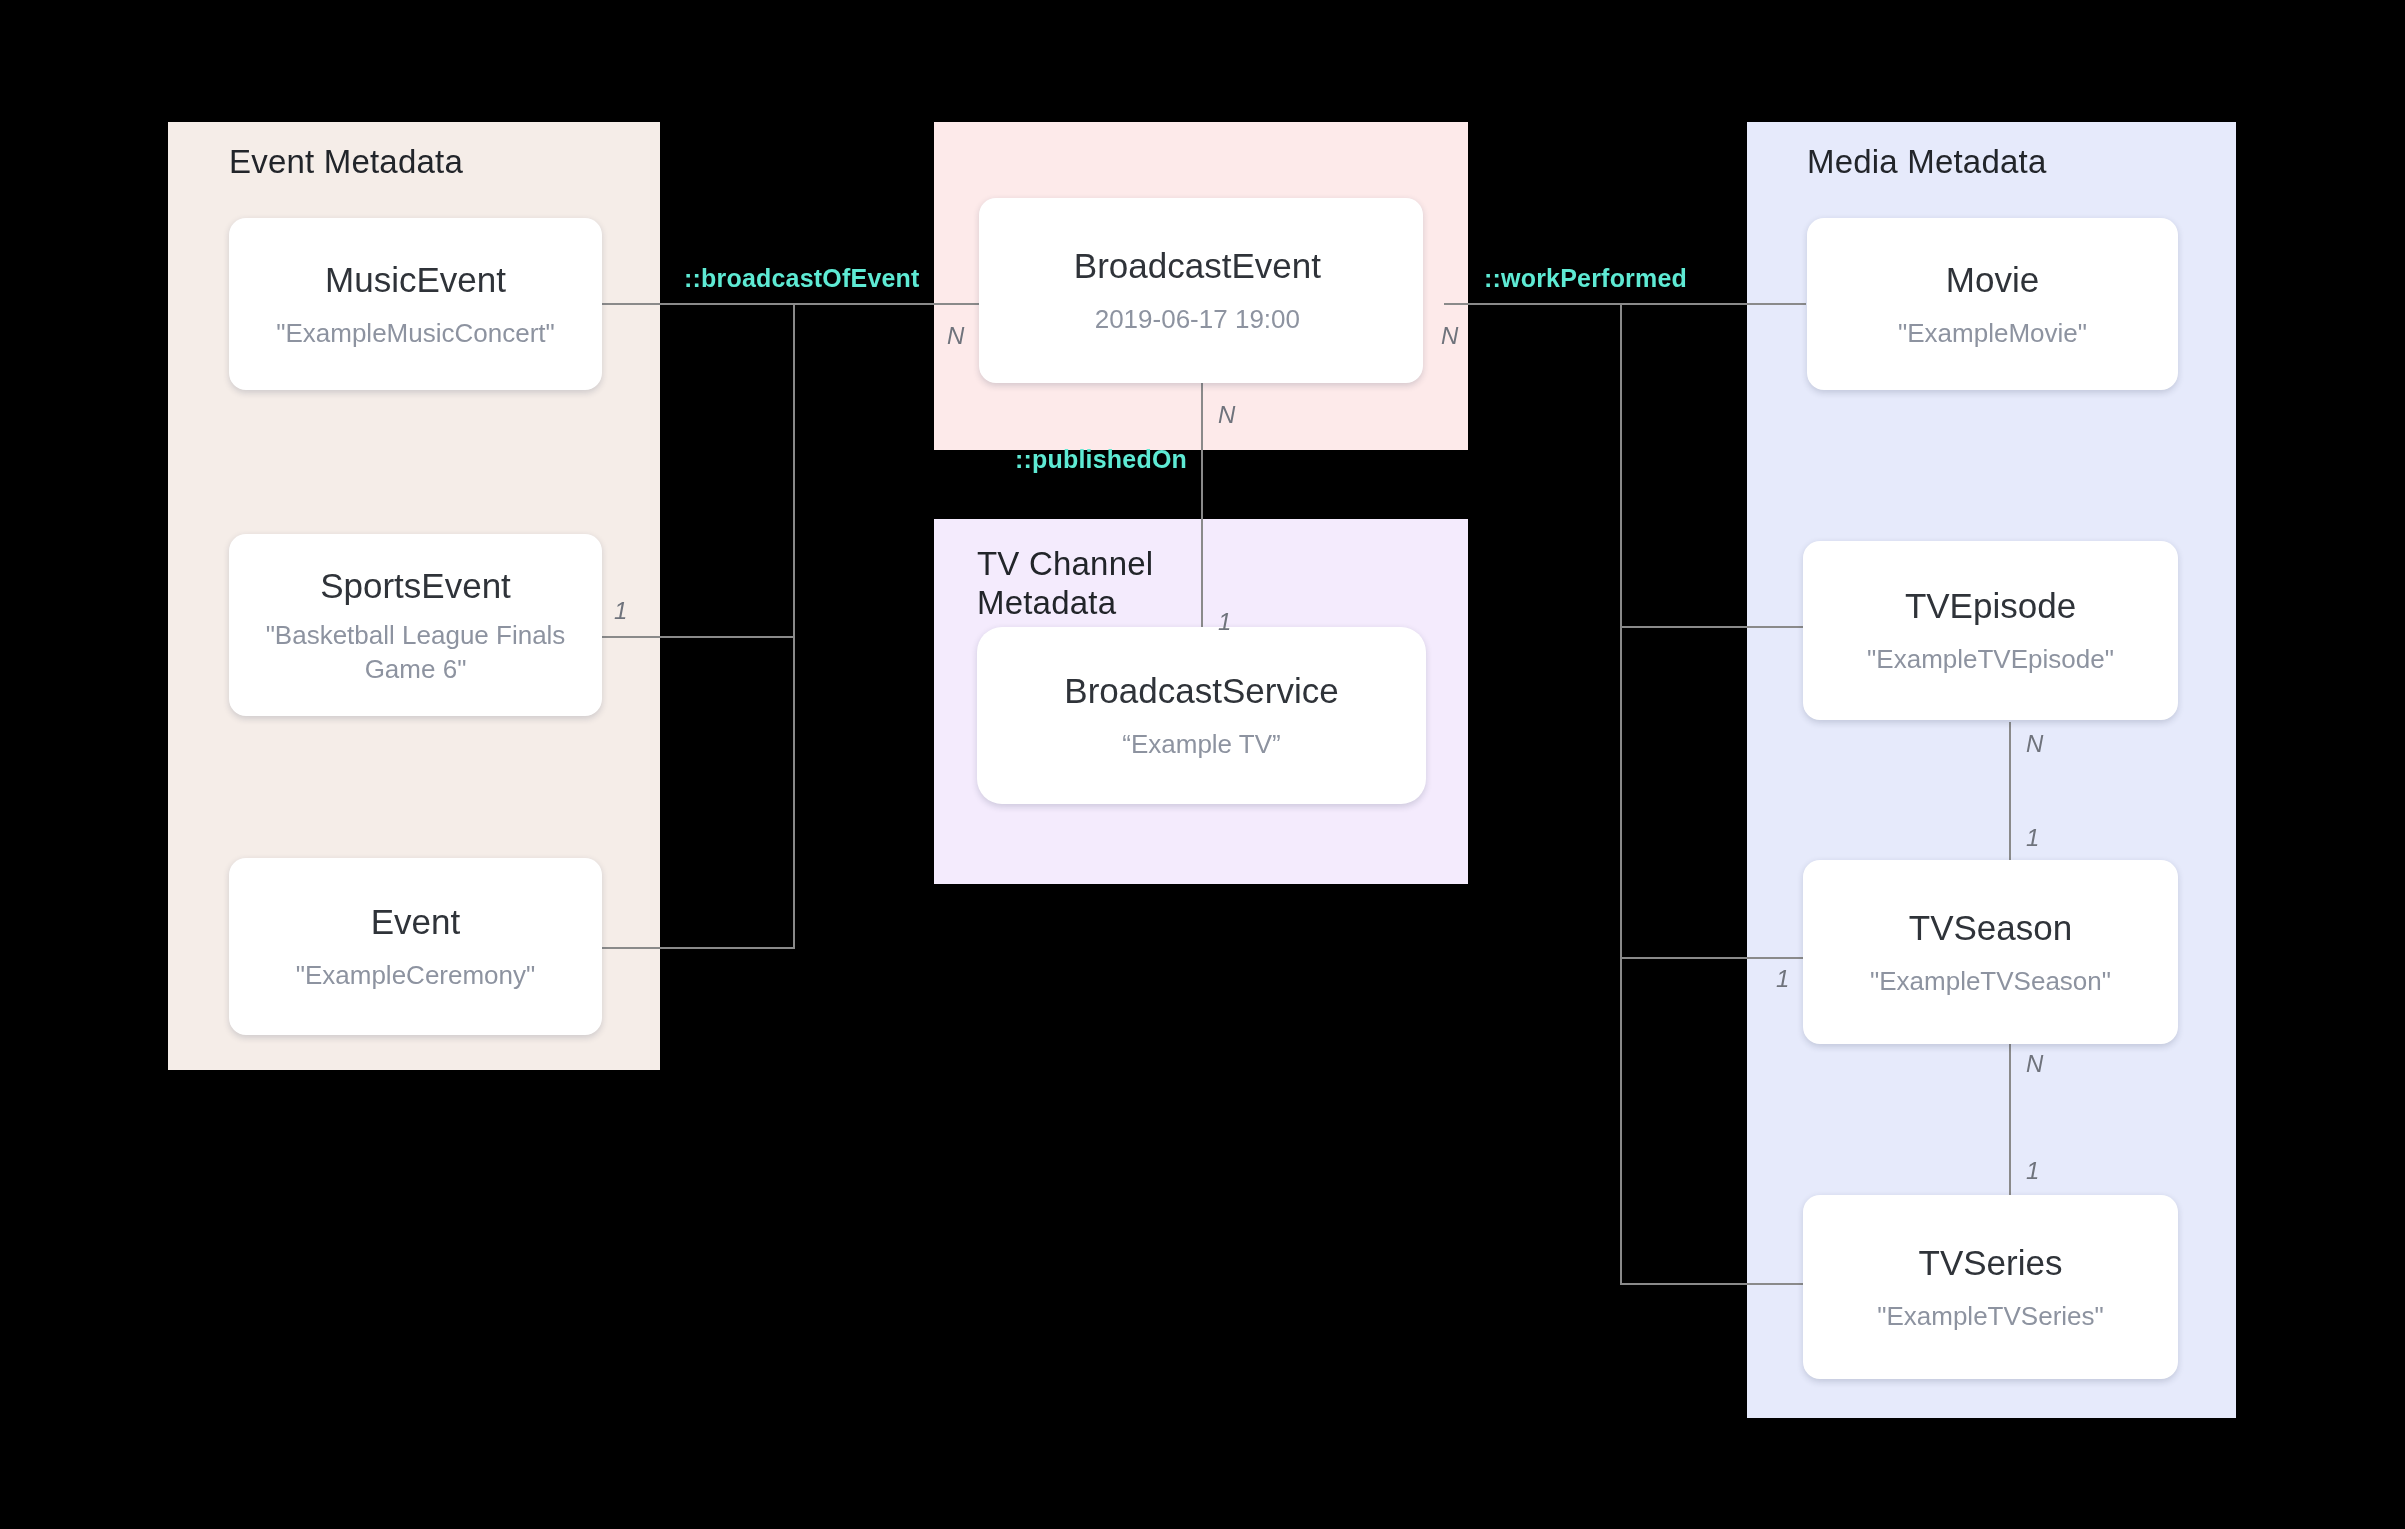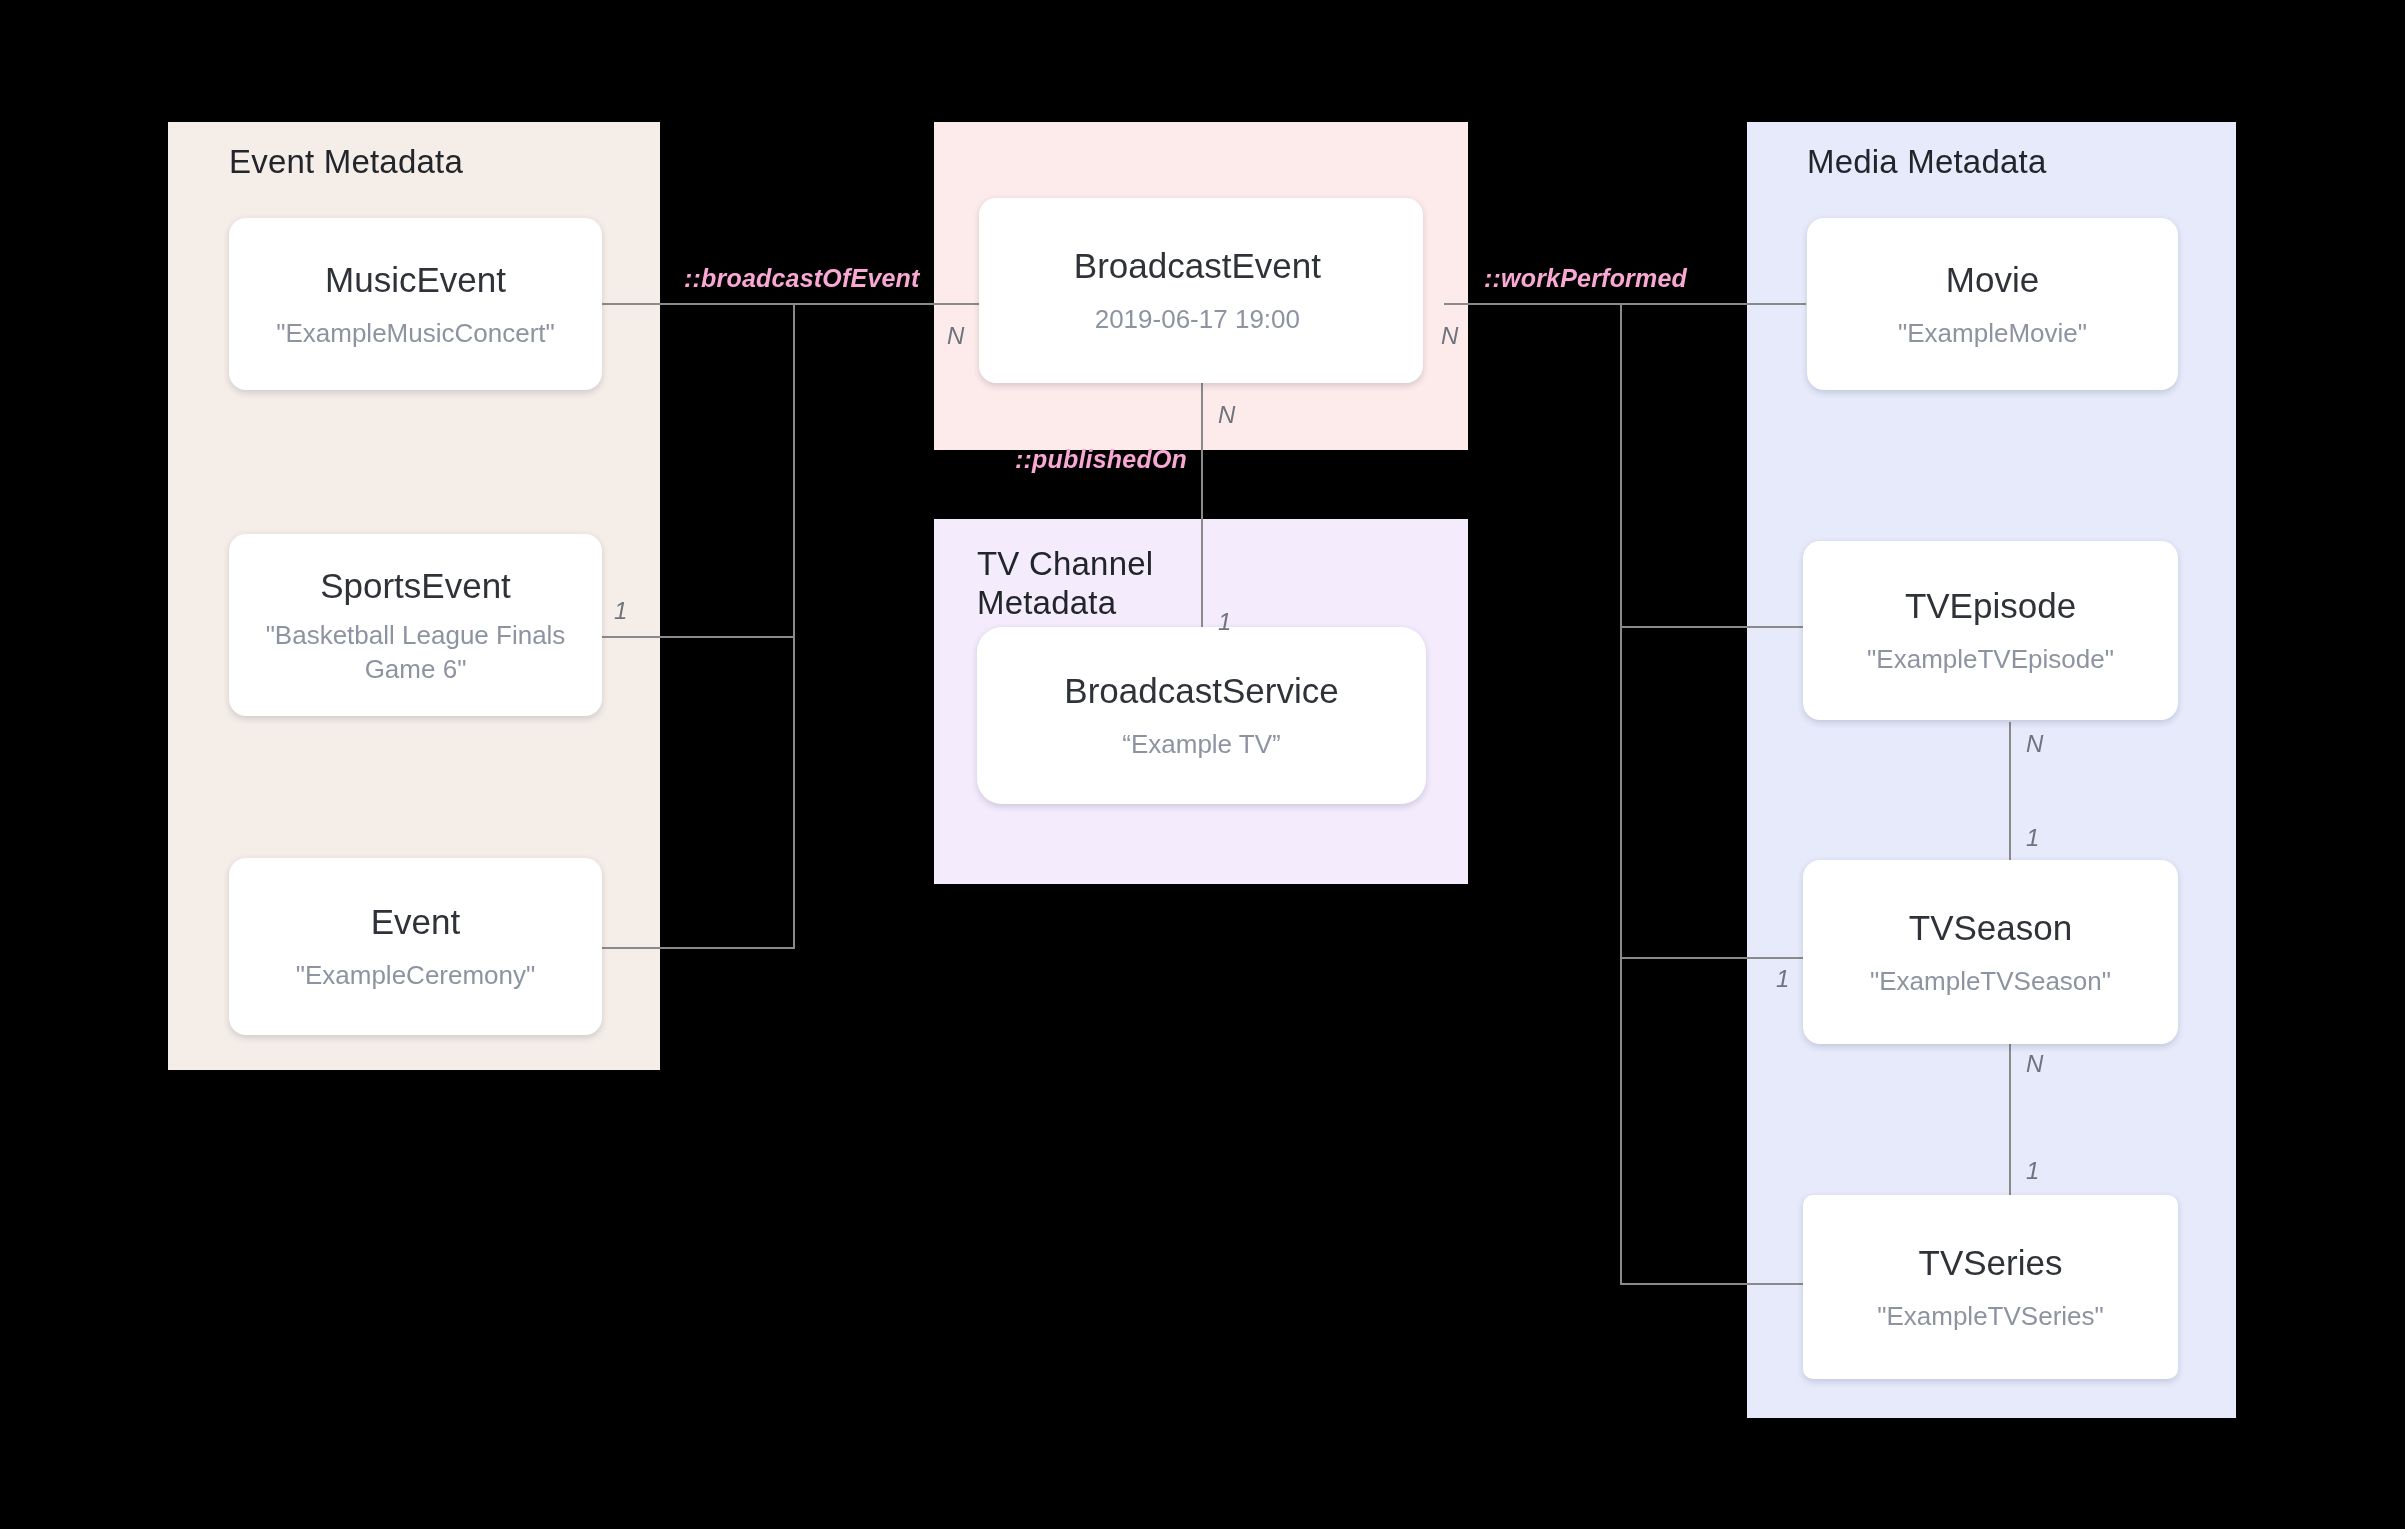--- a/index.html
+++ b/index.html
@@ -20,21 +20,21 @@
         text-align:center;padding:9.6px 15.3px;}
   .node .nm{font-size:35px;color:#2f3339;line-height:1.25;}
   .node .val{font-size:26px;color:#8d93a0;line-height:1.3;margin-top:15.3px;}
 
   
   .edge{position:absolute;background:#8a8a8a;}
   .edge.h{height:1.9px;}
   .edge.v{width:1.9px;}
 
   
-  .card-lbl{position:absolute;font-size:25px;color:#f9a8d4;font-style:italic;
+  .card-lbl{position:absolute;font-size:25px;color:#5eead4;
             font-weight:bold;white-space:nowrap;letter-spacing:0.2px;}
   .mult{position:absolute;font-size:24px;color:#6f737c;font-style:italic;
         white-space:nowrap;}
 </style>
 </head>
 <body>
 
 <div id="stage">
 
   <div class="panel" style="left:168px;top:122px;width:492px;height:948px;background:#F5EDE8;">
@@ -113,21 +113,21 @@
   <div class="node" style="left:1803px;top:541px;width:375px;height:179px;">
     <div class="nm">TVEpisode</div>
     <div class="val">"ExampleTVEpisode"</div>
   </div>
 
   <div class="node" style="left:1803px;top:860px;width:375px;height:184px;">
     <div class="nm">TVSeason</div>
     <div class="val">"ExampleTVSeason"</div>
   </div>
 
-  <div class="node" style="left:1803px;top:1195px;width:375px;height:184px;border-radius:10px;">
+  <div class="node" style="left:1803px;top:1195px;width:375px;height:184px;">
     <div class="nm">TVSeries</div>
     <div class="val">"ExampleTVSeries"</div>
   </div>
 
   <div class="card-lbl" style="left:684px;top:264px;">::broadcastOfEvent</div>
 
   <div class="card-lbl" style="left:1484px;top:264px;">::workPerformed</div>
 
   <div class="card-lbl" style="left:1015px;top:401px;margin-top:44px;">::publishedOn</div>
 

